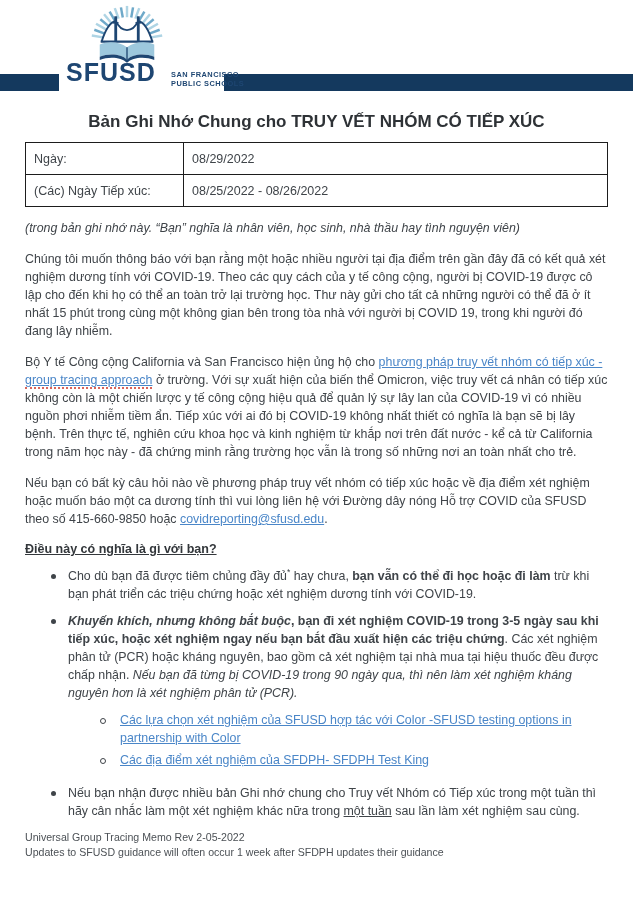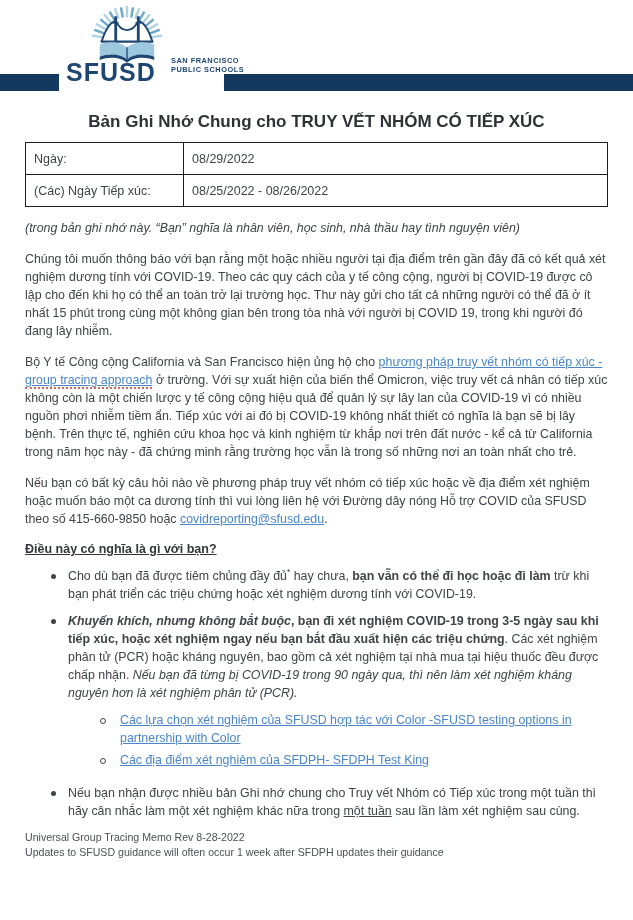--- a/index.html
+++ b/index.html
@@ -8,21 +8,21 @@
     font-family:"Liberation Sans",sans-serif;color:#3f4449;
   }
   
   .header{position:relative;height:100px;}
   .hbar{position:absolute;top:74px;height:17px;background:#14395e;}
   .hbar.left{left:0;width:59px;}
   .hbar.right{left:224px;right:0;}
   .logo-graphic{position:absolute;left:80px;top:2px;}
   .logo-acronym{position:absolute;left:66px;top:58px;font-size:25px;font-weight:bold;
     color:#1e4672;letter-spacing:1px;}
-  .logo-name{position:absolute;left:171px;top:56px;font-size:7.4px;font-weight:bold;
+  .logo-name{position:absolute;left:171px;top:70px;font-size:7.4px;font-weight:bold;
     color:#1e4672;line-height:9px;letter-spacing:0.5px;}
   
   .content{padding:0 25px;}
   .title{margin-top:12px;text-align:center;font-size:17px;font-weight:bold;color:#2e3236;}
   table.info{margin-top:10px;width:100%;border-collapse:collapse;}
   table.info td{border:1px solid #1d1d1d;height:31px;font-size:12.5px;vertical-align:middle;
     padding:0 6px 0 8px;color:#3f4449;}
   td.lbl{width:143px;}
   .note{margin-top:12px;font-style:italic;font-size:12.4px;line-height:18px;}
   p.para{margin:13px 0 0 0;font-size:12.4px;line-height:18px;}
@@ -148,17 +148,17 @@
         <div class="b-text"><span class="link">Các địa điểm xét nghiệm của SFDPH- SFDPH Test King</span></div>
       </div>
     </div>
     <div class="b-item">
       <span class="marker"></span>
       <div class="b-text"><span>Nếu bạn nhận được nhiều bản Ghi nhớ chung cho Truy vết Nhóm có Tiếp xúc trong một tuần thì hãy cân nhắc làm một xét nghiệm khác nữa trong </span><span class="underline">một tuần</span><span> sau lần làm xét nghiệm sau cùng.</span></div>
     </div>
   </div>
 
   <div class="footer">
-    <div>Universal Group Tracing Memo Rev 8-28-2022</div>
+    <div>Universal Group Tracing Memo Rev 2-05-2022</div>
     <div>Updates to SFUSD guidance will often occur 1 week after SFDPH updates their guidance</div>
   </div>
 
 </div>
 
 </body></html>

